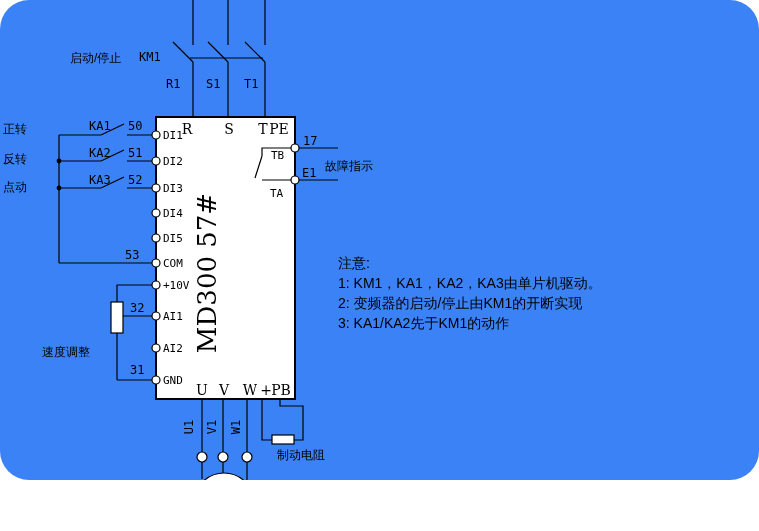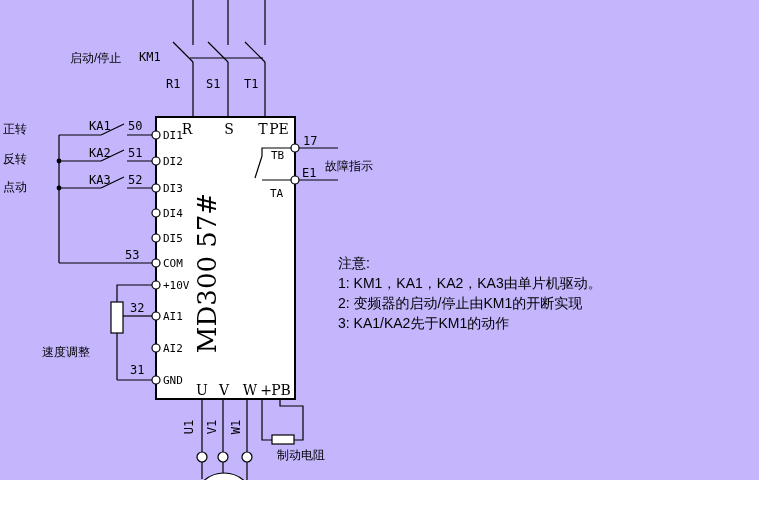--- a/index.html
+++ b/index.html
@@ -1,17 +1,17 @@
 <!DOCTYPE html>
 <html><head>
 <meta charset="utf-8">
 <style>
   html,body{margin:0;padding:0;background:#ffffff;}
-  #canvas{position:relative;width:759px;height:480px;background:#c4b5fd;overflow:hidden;
-          font-family:"Liberation Sans",sans-serif;}
+  #canvas{position:relative;width:759px;height:480px;background:#3b82f6;overflow:hidden;
+          font-family:"Liberation Sans",sans-serif;border-radius:29px;}
   svg{position:absolute;left:0;top:0;}
   .w{stroke:#000;stroke-width:1.2;fill:none;}
   .blk{stroke:#000;stroke-width:2;fill:#ffffff;}
   .term{stroke:#000;stroke-width:1.2;fill:#ffffff;}
   .dot{fill:#000;stroke:none;}
   .comp{stroke:#000;stroke-width:1.2;fill:#ffffff;}
   text{fill:#000;}
   .cjk12{font-family:"Liberation Sans",sans-serif;font-size:12px;}
   .cjk14{font-family:"Liberation Sans",sans-serif;font-size:14px;}
   .mono11{font-family:"DejaVu Sans Mono",monospace;font-size:11px;}

